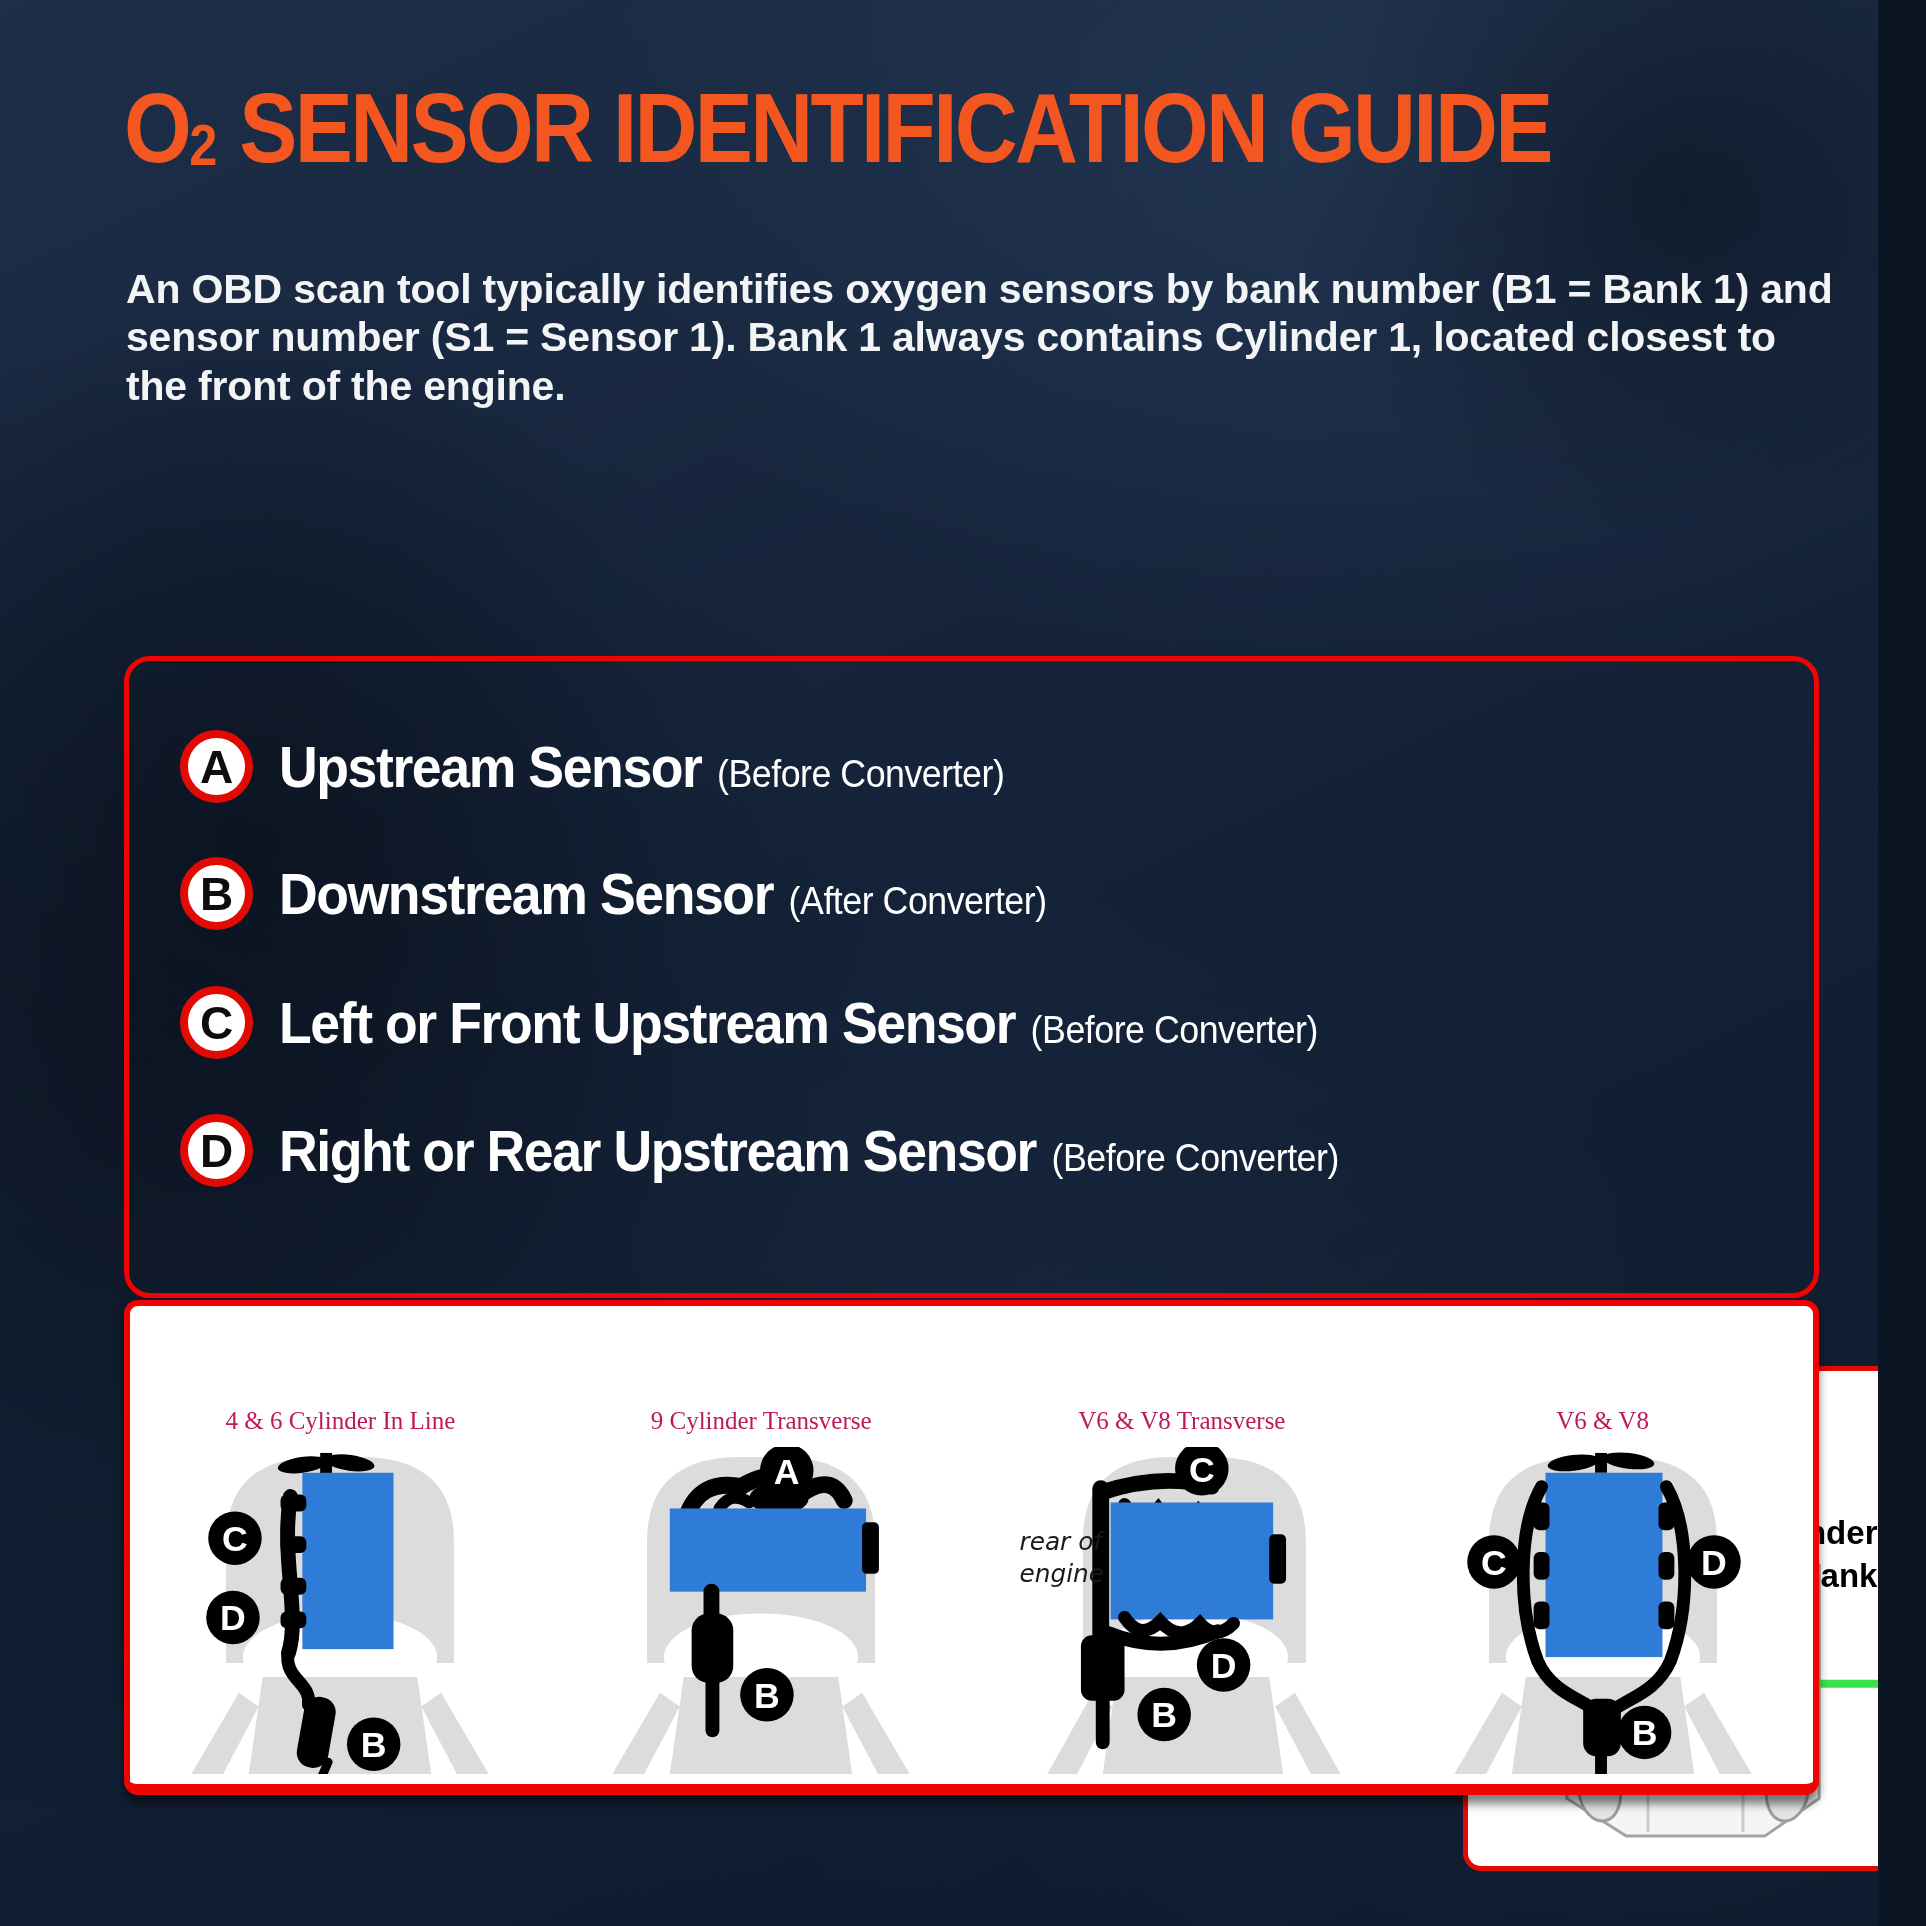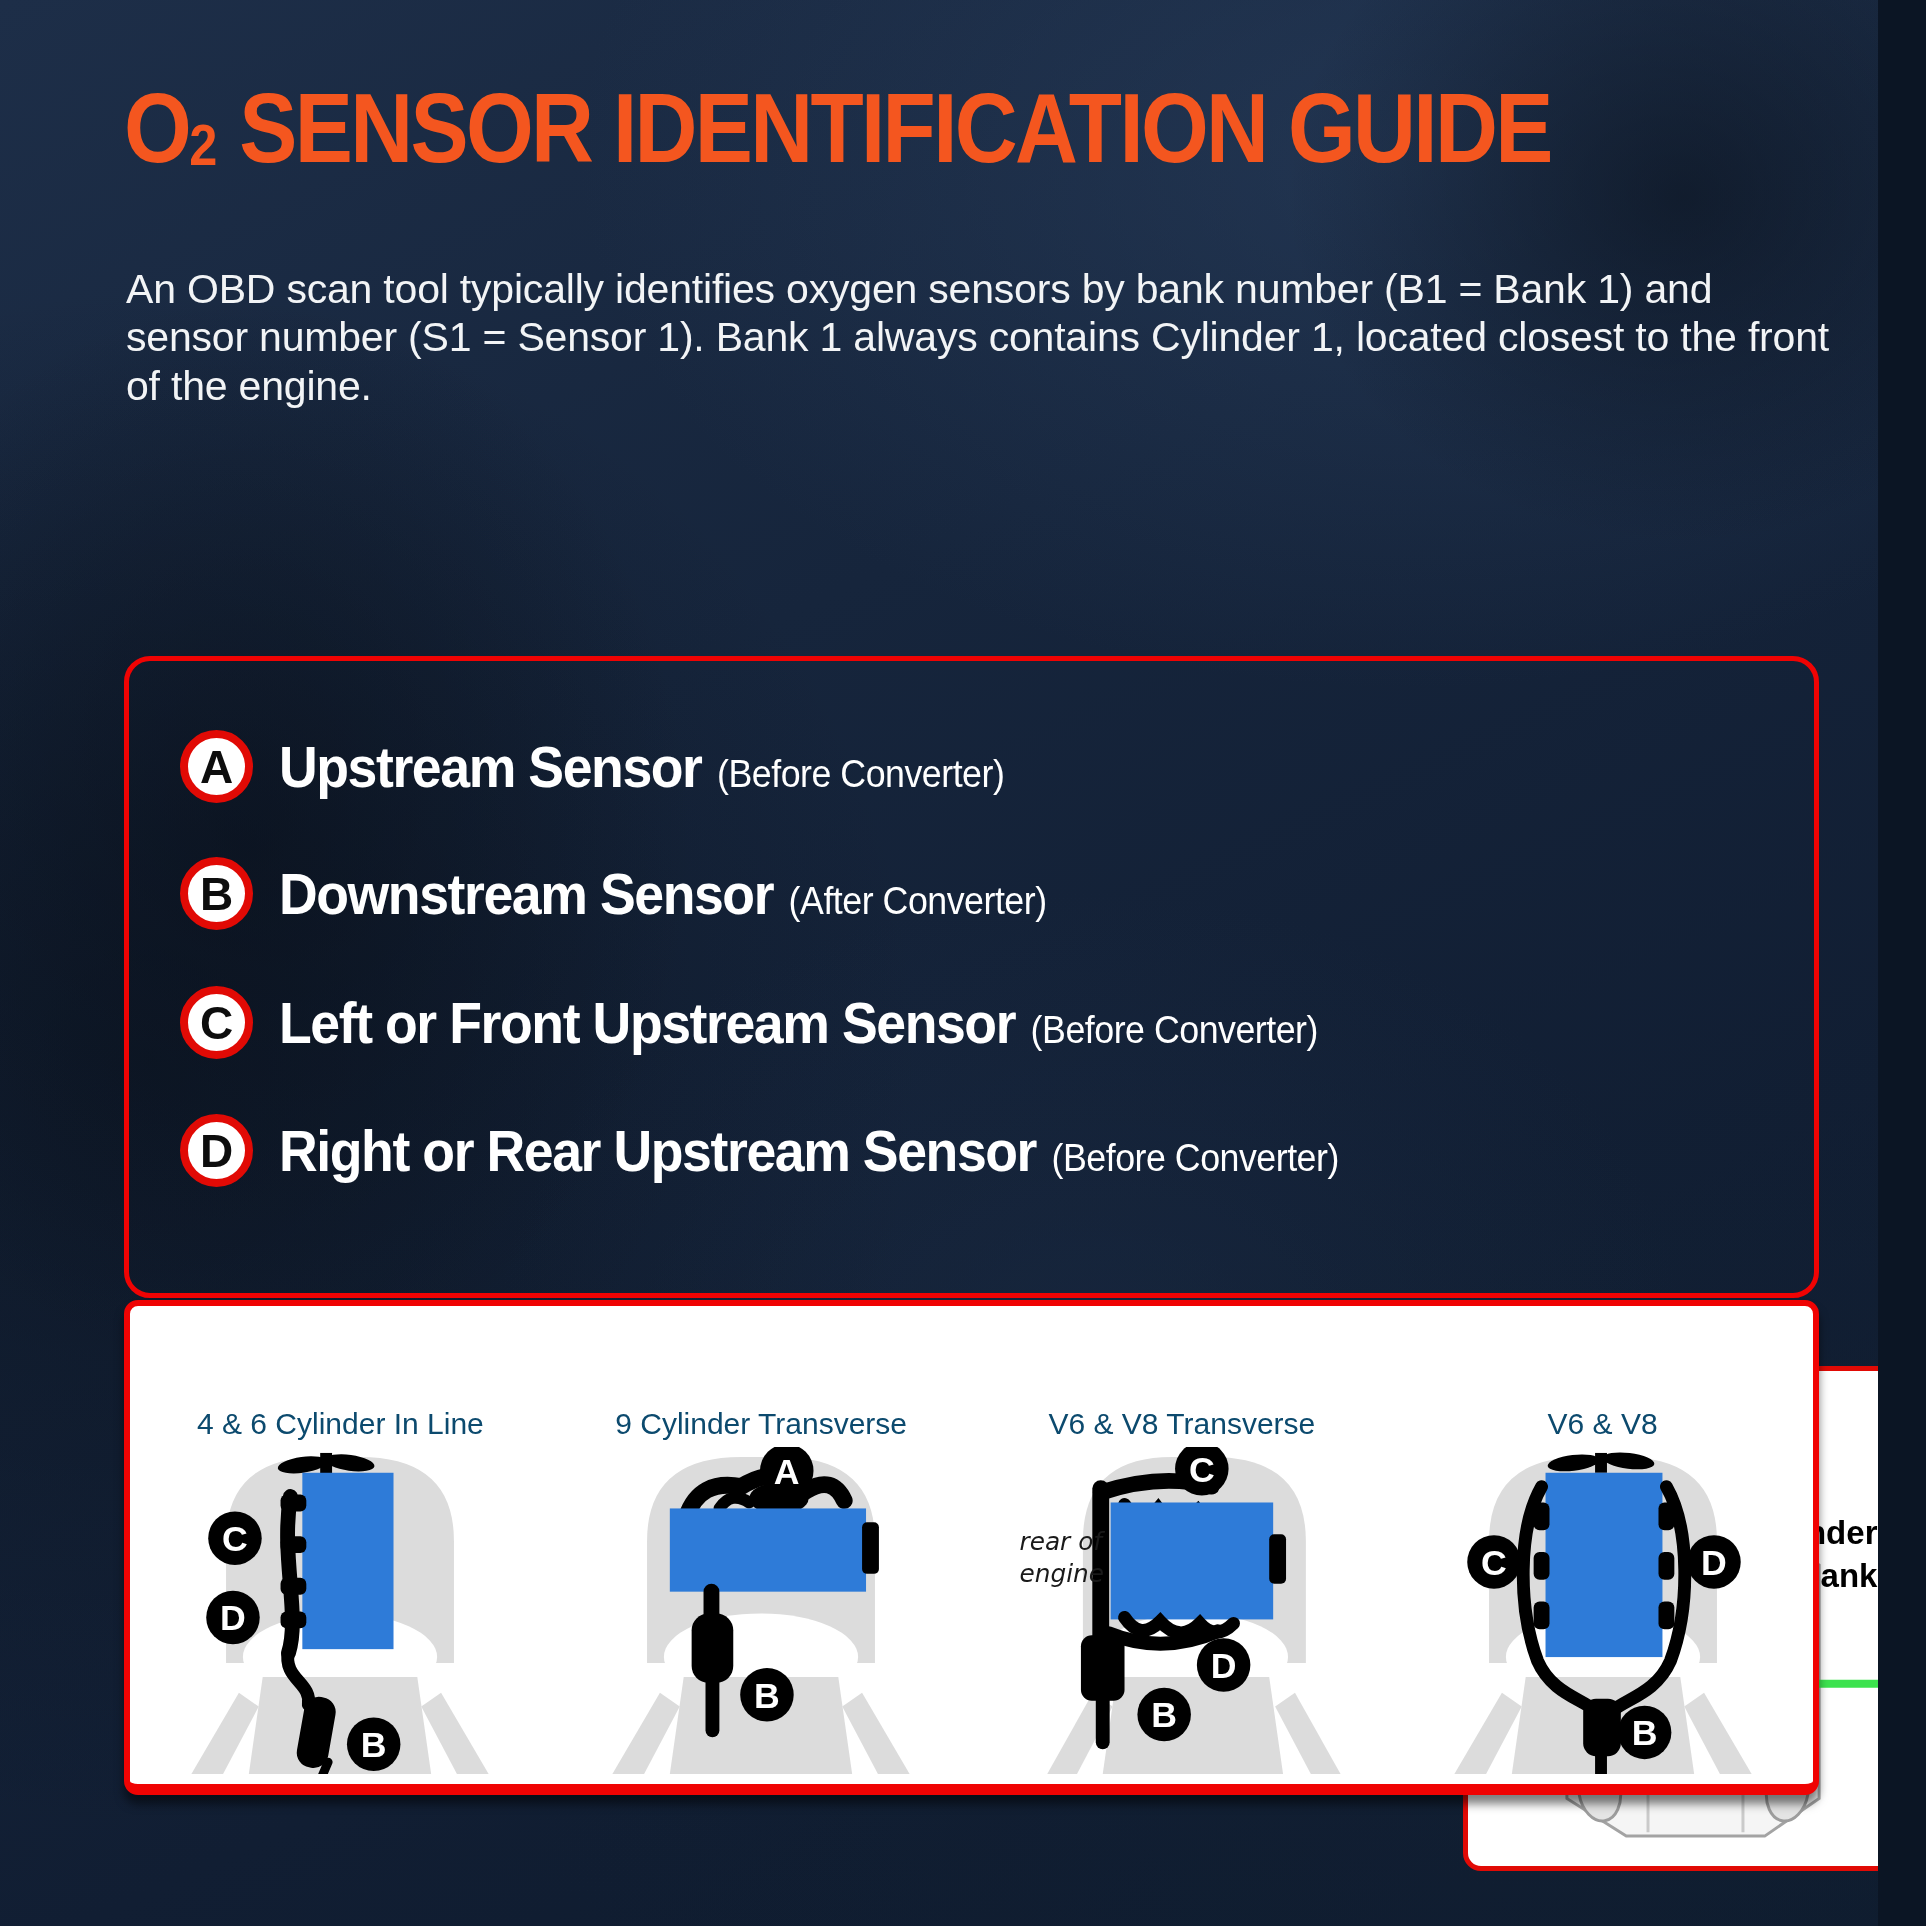--- a/index.html
+++ b/index.html
@@ -22,21 +22,21 @@
     color:#f4561f;font-size:99px;font-weight:bold;letter-spacing:-3px;
     transform:scaleX(.88);transform-origin:left center;
   }
   .title .sub{font-size:.58em;vertical-align:-0.05em;letter-spacing:-1px;}
   .title .rest{margin-left:26px;}
 
   .intro{
     position:absolute;left:126px;width:1709px;margin:0;
     color:#f2f4f6;font-size:41px;line-height:1.18;letter-spacing:-0.2px;
   }
-  .p1{top:265px;}
+  .p1{top:265px;font-weight:bold;}
   .p2{top:447px;}
 
   .legend-box{
     position:absolute;left:124px;top:656px;width:1695px;height:642px;
     border:5px solid #f00303;border-radius:26px;box-sizing:border-box;
   }
   .legend-row{position:absolute;left:51px;display:flex;align-items:center;}
   .row-a{top:69px;}
   .row-b{top:196px;}
   .row-c{top:325px;}
@@ -67,21 +67,21 @@
 
   .layouts-panel{
     position:absolute;left:124px;top:1300px;width:1695px;height:495px;
     background:#fff;border:6px solid #f00303;border-bottom-width:11px;border-radius:14px;
     box-sizing:border-box;box-shadow:0 9px 10px rgba(0,0,0,.5);
     display:flex;
   }
   .layout{position:relative;width:25%;height:100%;}
   .layout-title{
     position:absolute;top:101px;left:0;right:0;text-align:center;
-    color:#0c4a6e;font-size:30px;font-family:Liberation Sans, sans-serif;
+    color:#be185d;font-size:25px;font-family:Liberation Serif, serif;
   }
   .layout svg{position:absolute;top:141px;left:50%;transform:translateX(-50%);}
   .car{fill:#dcdcdc;}
   .wind{fill:#ffffff;}
   .eng{fill:#2e7bd8;}
   .exh{fill:none;stroke:#000;stroke-linecap:round;}
   .badge-c{fill:#000;}
   .badge-t{fill:#fff;font-size:36px;font-weight:bold;font-family:"Liberation Sans",sans-serif;text-anchor:middle;}
   .note-t{font-family:"DejaVu Sans",sans-serif;font-style:italic;font-size:25px;fill:#1a1a1a;}
   .sketch{stroke:#a3a3a3;stroke-width:3;}

